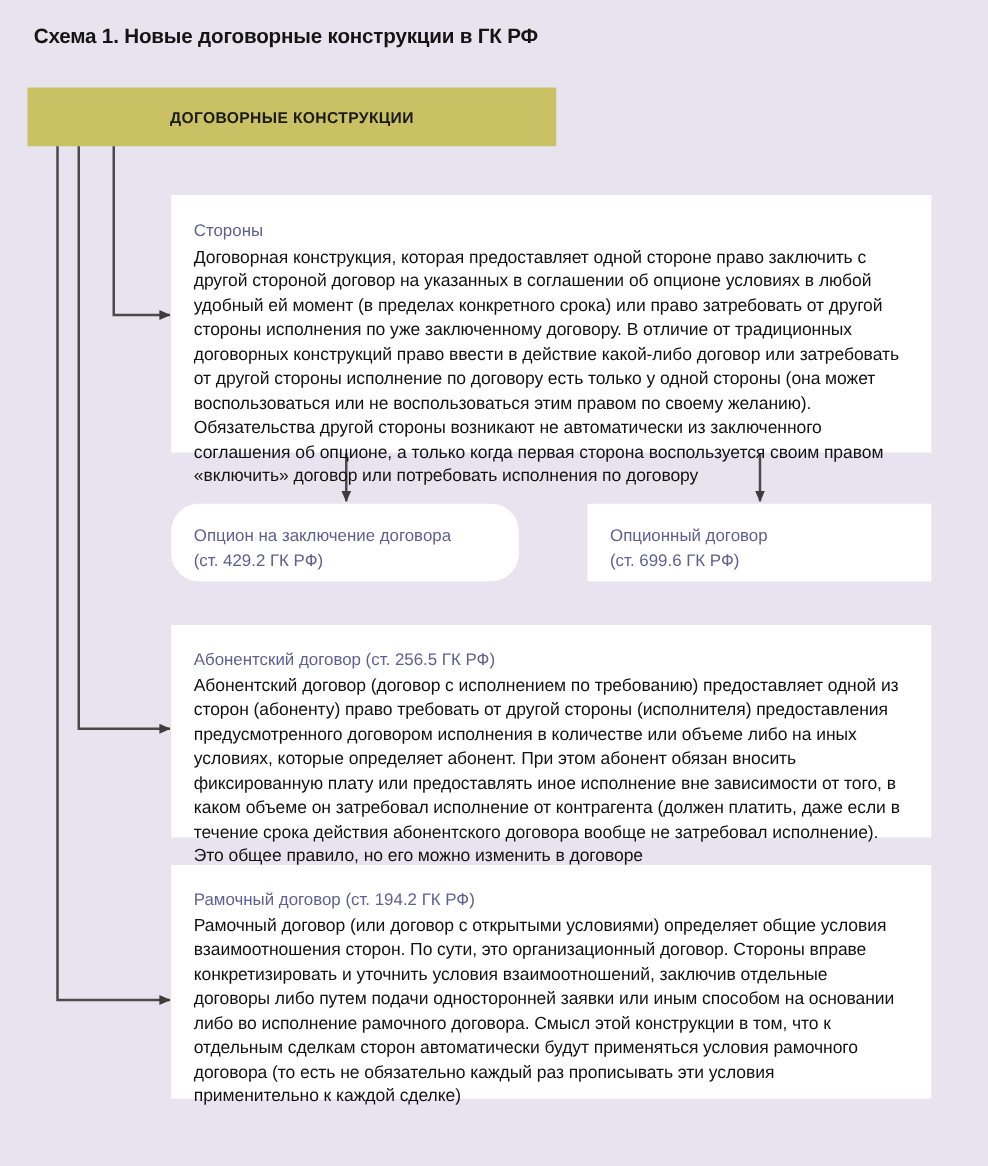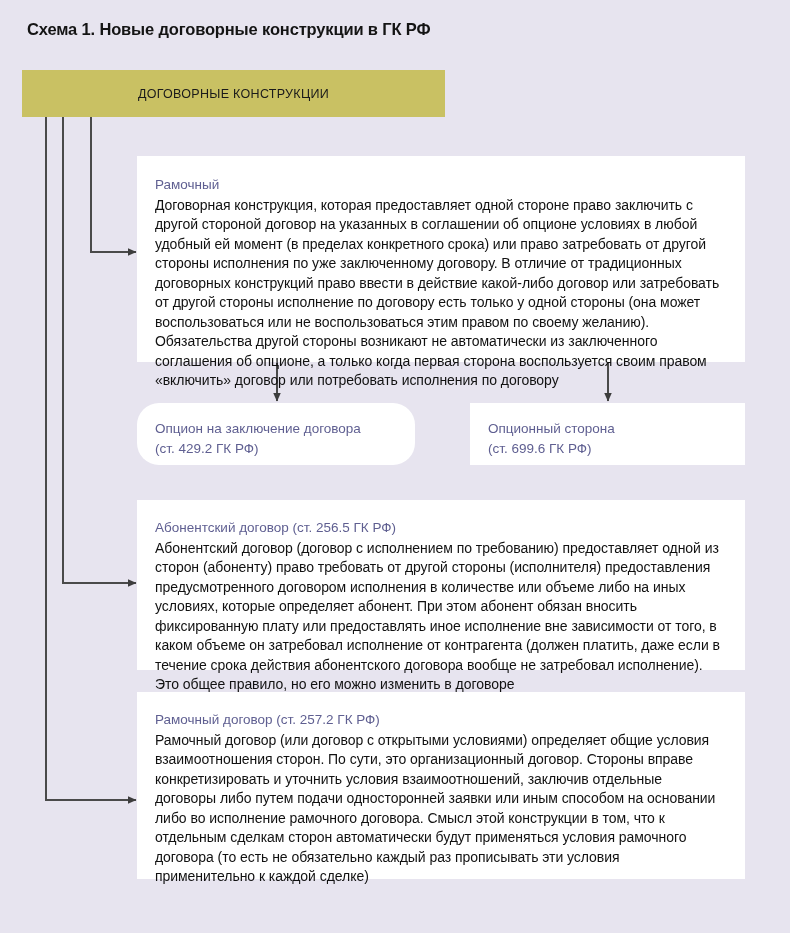--- a/index.html
+++ b/index.html
@@ -39,21 +39,21 @@
     top: 70px;
     width: 423px;
     height: 47px;
     background: #c9c163;
     display: flex;
     align-items: center;
     justify-content: center;
   }
   .root-box-label {
     font-size: 12.5px;
-    font-weight: 400;
+    font-weight: 700;
     color: #1a1a1a;
     letter-spacing: 0.3px;
     text-transform: uppercase;
     text-align: right;
   }
 
   
   #connectors {
     position: absolute;
     left: 0;
@@ -137,37 +137,37 @@
     <path d="M63,117 L63,583 L136,583" fill="none" stroke="#4a4a4a" stroke-width="2" marker-end="url(#arrowhead)"></path>
 
     <path d="M46,117 L46,800 L136,800" fill="none" stroke="#4a4a4a" stroke-width="2" marker-end="url(#arrowhead)"></path>
 
     <path d="M277,363 L277,401" fill="none" stroke="#4a4a4a" stroke-width="2" marker-end="url(#arrowhead)"></path>
 
     <path d="M608,363 L608,401" fill="none" stroke="#4a4a4a" stroke-width="2" marker-end="url(#arrowhead)"></path>
   </svg>
 
   <div class="card" id="card-options">
-    <div class="card-heading">Рамочный</div>
+    <div class="card-heading">Стороны</div>
     <div class="card-body">Договорная конструкция, которая предоставляет одной стороне право заключить с другой стороной договор на указанных в соглашении об опционе условиях в любой удобный ей момент (в пределах конкретного срока) или право затребовать от другой стороны исполнения по уже заключенному договору. В отличие от традиционных договорных конструкций право ввести в действие какой-либо договор или затребовать от другой стороны исполнение по договору есть только у одной стороны (она может воспользоваться или не воспользоваться этим правом по своему желанию). Обязательства другой стороны возникают не автоматически из заключенного соглашения об опционе, а только когда первая сторона воспользуется своим правом «включить» договор или потребовать исполнения по договору</div>
   </div>
 
   <div class="card" id="card-option-conclusion">
     <div class="leaf-line">Опцион на заключение договора</div>
     <div class="leaf-line">(ст. 429.2 ГК РФ)</div>
   </div>
 
   <div class="card" id="card-option-contract">
-    <div class="leaf-line">Опционный сторона</div>
+    <div class="leaf-line">Опционный договор</div>
     <div class="leaf-line">(ст. 699.6 ГК РФ)</div>
   </div>
 
   <div class="card" id="card-subscription">
     <div class="card-heading">Абонентский договор (ст. 256.5 ГК РФ)</div>
     <div class="card-body">Абонентский договор (договор с исполнением по требованию) предоставляет одной из сторон (абоненту) право требовать от другой стороны (исполнителя) предоставления предусмотренного договором исполнения в количестве или объеме либо на иных условиях, которые определяет абонент. При этом абонент обязан вносить фиксированную плату или предоставлять иное исполнение вне зависимости от того, в каком объеме он затребовал исполнение от контрагента (должен платить, даже если в течение срока действия абонентского договора вообще не затребовал исполнение). Это общее правило, но его можно изменить в договоре</div>
   </div>
 
   <div class="card" id="card-framework">
-    <div class="card-heading">Рамочный договор (ст. 257.2 ГК РФ)</div>
+    <div class="card-heading">Рамочный договор (ст. 194.2 ГК РФ)</div>
     <div class="card-body">Рамочный договор (или договор с открытыми условиями) определяет общие условия взаимоотношения сторон. По сути, это организационный договор. Стороны вправе конкретизировать и уточнить условия взаимоотношений, заключив отдельные договоры либо путем подачи односторонней заявки или иным способом на основании либо во исполнение рамочного договора. Смысл этой конструкции в том, что к отдельным сделкам сторон автоматически будут применяться условия рамочного договора (то есть не обязательно каждый раз прописывать эти условия применительно к каждой сделке)</div>
   </div>
 
 </div>
 
 </body></html>

